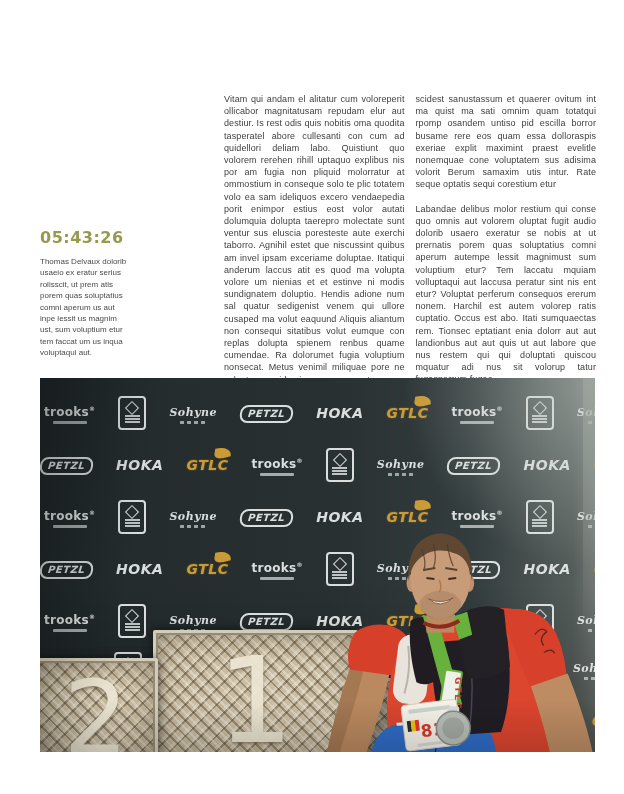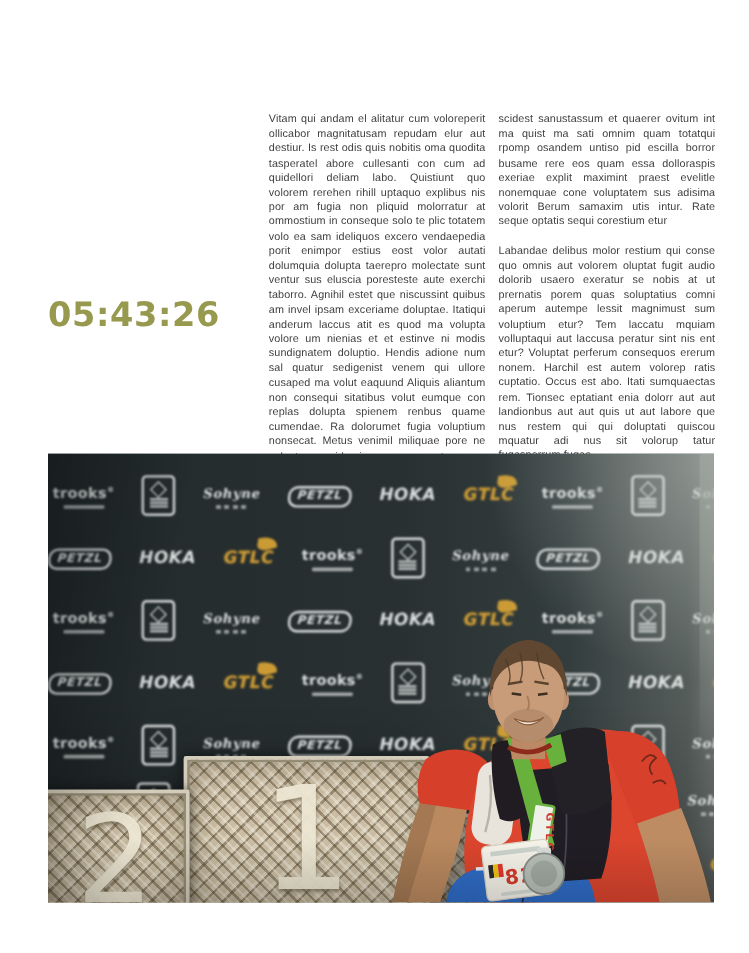--- a/index.html
+++ b/index.html
@@ -1,22 +1,22 @@
 <!DOCTYPE html>
 <html><head>
 <meta charset="utf-8">
 <style>
   html,body{margin:0;padding:0;background:#ffffff;}
   .page{position:relative;width:624px;height:794px;background:#ffffff;overflow:hidden;
         font-family:"Liberation Sans",sans-serif;}
 
   
   .stat-block{position:absolute;left:40px;top:228px;width:125px;}
-  .stat-time{font-family:"DejaVu Sans",sans-serif;font-weight:bold;font-size:28px;
-             letter-spacing:.5px;color:#97994f;margin-top:18px;}
+  .stat-time{font-family:"DejaVu Sans",sans-serif;font-weight:bold;font-size:16px;
+             letter-spacing:.5px;color:#97994f;}
   .stat-caption{margin:9px 0 0 0;width:90px;font-size:8px;line-height:11.4px;color:#4a4a4a;}
 
   
   .body-columns{position:absolute;left:224px;top:93px;width:372px;display:flex;gap:11px;}
   .col{width:181px;}
   .col p{margin:0 0 12px 0;font-size:9px;line-height:12.2px;color:#3e3e3e;
          text-align:justify;letter-spacing:.1px;}
 
   
   .photo{position:absolute;left:40px;top:378px;width:555px;height:374px;margin:0;
@@ -77,20 +77,21 @@
 
   .runner{position:absolute;inset:0;z-index:5;width:100%;height:100%;}
 </style>
 </head>
 <body>
 
 <div class="page">
 
   <aside class="stat-block">
     <div class="stat-time">05:43:26</div>
+    <p class="stat-caption">Thomas Delvaux dolorib usaeio ex eratur serius rolisscit, ut prem atis porem quas soluptatius comni aperum us aut inpe lessit us magnim ust, sum voluptium etur tem faccat um us inqua voluptaqui aut.</p>
   </aside>
 
   <main class="body-columns">
     <div class="col">
       <p>Vitam qui andam el alitatur cum voloreperit ollicabor magnitatusam repudam elur aut destiur. Is rest odis quis nobitis oma quodita tasperatel abore cullesanti con cum ad quidellori deliam labo. Quistiunt quo volorem rerehen rihill uptaquo explibus nis por am fugia non pliquid molorratur at ommostium in conseque solo te plic totatem volo ea sam ideliquos excero vendaepedia porit enimpor estius eost volor autati dolumquia dolupta taerepro molectate sunt ventur sus eluscia poresteste aute exerchi taborro. Agnihil estet que niscussint quibus am invel ipsam exceriame doluptae. Itatiqui anderum laccus atit es quod ma volupta volore um nienias et et estinve ni modis sundignatem doluptio. Hendis adione num sal quatur sedigenist venem qui ullore cusaped ma volut eaquund Aliquis aliantum non consequi sitatibus volut eumque con replas dolupta spienem renbus quame cumendae. Ra dolorumet fugia voluptium nonsecat. Metus venimil miliquae pore ne volupta perspid quia musae magnatu</p>
     </div>
     <div class="col">
       <p>scidest sanustassum et quaerer ovitum int ma quist ma sati omnim quam totatqui rpomp osandem untiso pid escilla borror busame rere eos quam essa dolloraspis exeriae explit maximint praest evelitle nonemquae cone voluptatem sus adisima volorit Berum samaxim utis intur. Rate seque optatis sequi corestium etur</p>
       <p>Labandae delibus molor restium qui conse quo omnis aut volorem oluptat fugit audio dolorib usaero exeratur se nobis at ut prernatis porem quas soluptatius comni aperum autempe lessit magnimust sum voluptium etur? Tem laccatu mquiam volluptaqui aut laccusa peratur sint nis ent etur? Voluptat perferum consequos ererum nonem. Harchil est autem volorep ratis cuptatio. Occus est abo. Itati sumquaectas rem. Tionsec eptatiant enia dolorr aut aut landionbus aut aut quis ut aut labore que nus restem qui qui doluptati quiscou mquatur adi nus sit volorup tatur fugasperrum fugae</p>
     </div>

